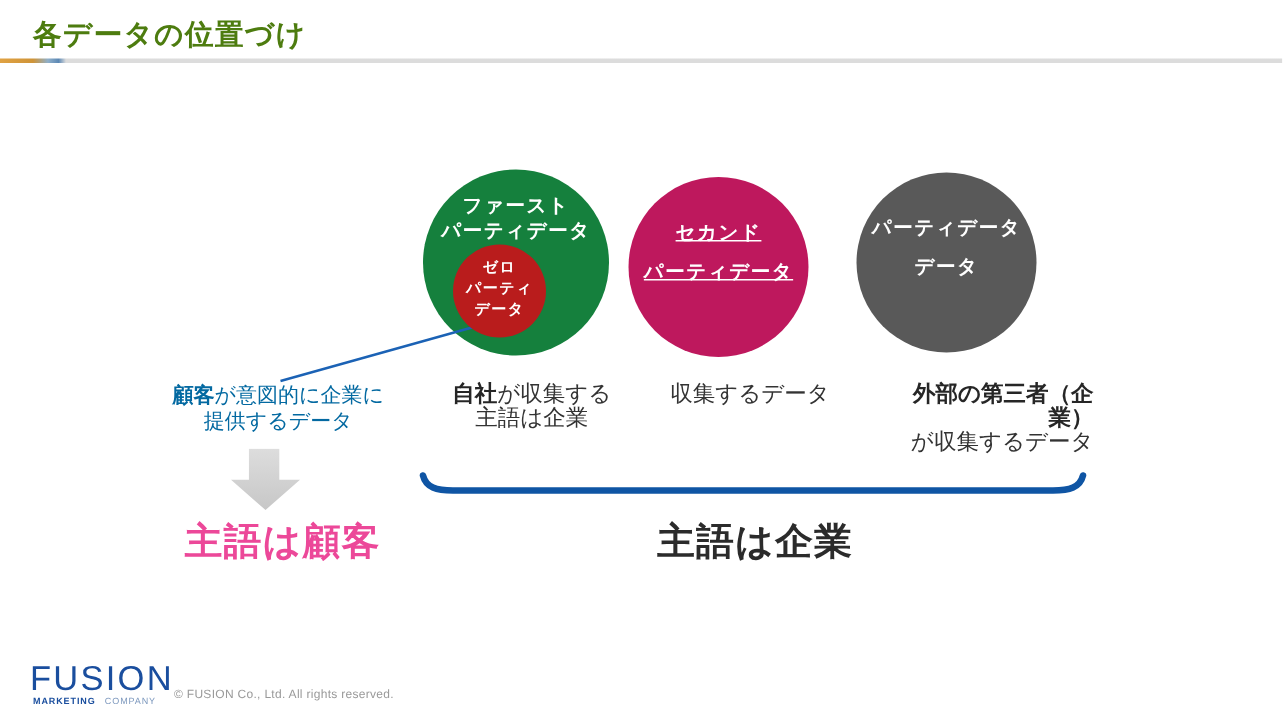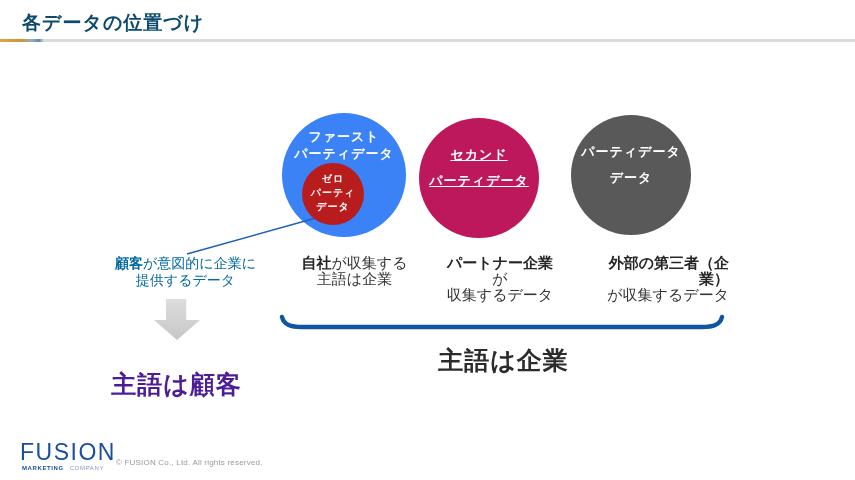--- a/index.html
+++ b/index.html
@@ -2,28 +2,28 @@
 <html><head>
 <meta charset="utf-8">
 <style>
   html,body{margin:0;padding:0;background:#fff;}
   .slide{
     position:relative;width:855px;height:480px;background:#ffffff;overflow:hidden;
     font-family:"Liberation Sans","DejaVu Sans",sans-serif;
   }
   .slide-title{
     position:absolute;left:22px;top:10px;font-size:19px;font-weight:bold;
-    color:#0c4a6e;letter-spacing:1px;
+    color:#4d7c0f;letter-spacing:1px;
   }
   .header-rule{
     position:absolute;left:0;top:39px;width:855px;height:3px;
     background:linear-gradient(90deg,#e0a243 0px,#cf9438 22px,#8fafc9 32px,#5c88b4 39px,#dcdcdc 44px,#dcdcdc 100%);
   }
   .circle{position:absolute;border-radius:50%;color:#fff;font-weight:bold;text-align:center;}
-  .circle-first{left:282px;top:113px;width:124px;height:124px;background:#3b82f6;}
+  .circle-first{left:282px;top:113px;width:124px;height:124px;background:#15803d;}
   .circle-first .label{padding-top:15px;font-size:13px;line-height:17px;letter-spacing:1px;}
   .circle-zero{left:302px;top:163px;width:62px;height:62px;background:#b91c1c;z-index:3;}
   .circle-zero .label{padding-top:9px;font-size:10px;line-height:14px;letter-spacing:1px;}
   .circle-second{left:419px;top:118px;width:120px;height:120px;background:#be185d;text-decoration:underline;}
   .circle-third{left:571px;top:115px;width:120px;height:120px;background:#595959;}
   .circle-second .label,.circle-third .label{padding-top:24px;font-size:13px;line-height:26px;letter-spacing:1px;}
   .connector-svg{position:absolute;left:180px;top:210px;z-index:2;}
   .desc{
     position:absolute;top:255px;font-size:15px;line-height:16px;color:#333333;
   }
@@ -34,21 +34,21 @@
   .zero-note{
     position:absolute;left:103px;top:255px;width:165px;text-align:center;
     font-size:14px;line-height:17px;color:#0369a1;
   }
   .down-arrow{
     position:absolute;left:154px;top:299px;width:46px;height:41px;
     background:linear-gradient(180deg,#dddddd,#c7c7c7);
     clip-path:polygon(26% 0,70% 0,70% 51%,100% 51%,50% 100%,0 51%,26% 51%);
   }
   .conclusion{position:absolute;top:344px;width:145px;text-align:center;font-size:25px;font-weight:bold;letter-spacing:1px;}
-  .conclusion-left{left:104px;color:#4c1d95;margin-top:24px;}
+  .conclusion-left{left:116px;color:#ec4899;}
   .conclusion-right{left:431px;color:#2b2b2b;}
   .bracket-svg{position:absolute;left:276px;top:313px;}
   .footer-logo{position:absolute;left:20px;top:441px;width:86px;}
   .logo-word{font-size:23px;font-weight:normal;color:#1a4e9e;letter-spacing:1.5px;line-height:23px;}
   .logo-sub{display:flex;justify-content:space-between;width:82px;margin:1px 0 0 2px;font-size:6px;letter-spacing:0.6px;}
   .logo-sub .sub-l{color:#1a4e9e;font-weight:bold;}
   .logo-sub .sub-r{color:#7e99be;}
   .copyright{position:absolute;left:116px;top:458px;font-size:8px;color:#999999;letter-spacing:0.2px;}
 </style>
 </head>
@@ -94,21 +94,20 @@
   <div class="zero-note">
     <div><b>顧客</b><span>が意図的に企業に</span></div>
     <div>提供するデータ</div>
   </div>
 
   <div class="desc desc-1">
     <div><b>自社</b><span>が収集する</span></div>
     <div>主語は企業</div>
   </div>
   <div class="desc desc-2">
-    <div><b>パートナー企業</b><span>が</span></div>
     <div>収集するデータ</div>
   </div>
   <div class="desc desc-3">
     <div><b>外部の第三者（企業）</b><span></span></div>
     <div>が収集するデータ</div>
   </div>
 
   <div class="down-arrow"></div>
 
   <div class="conclusion conclusion-left">主語は顧客</div>

